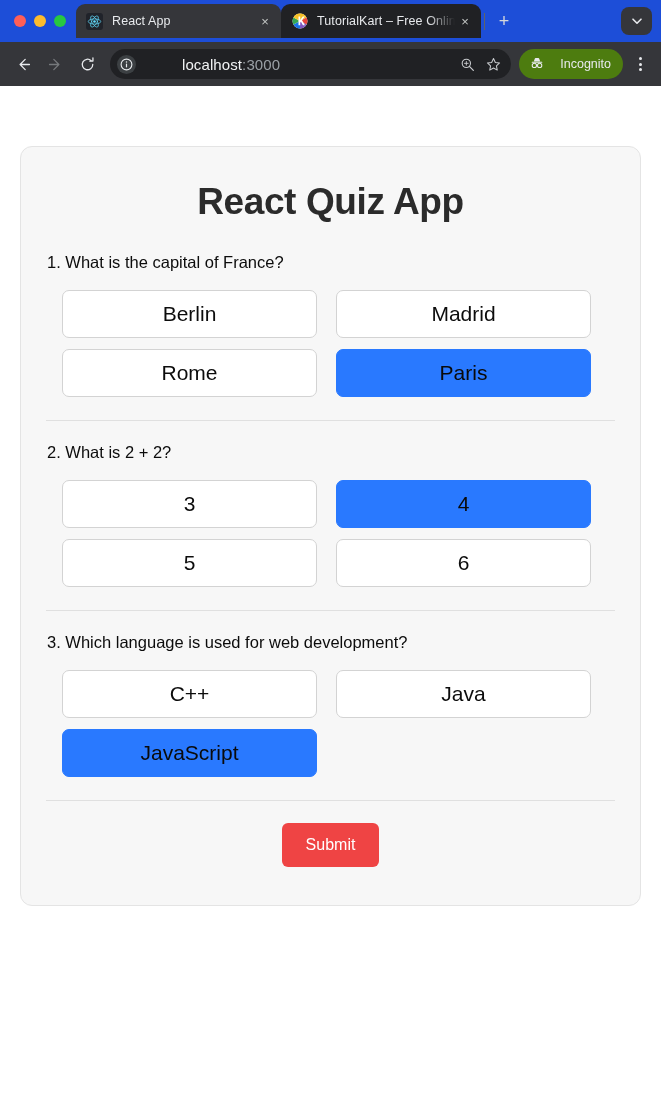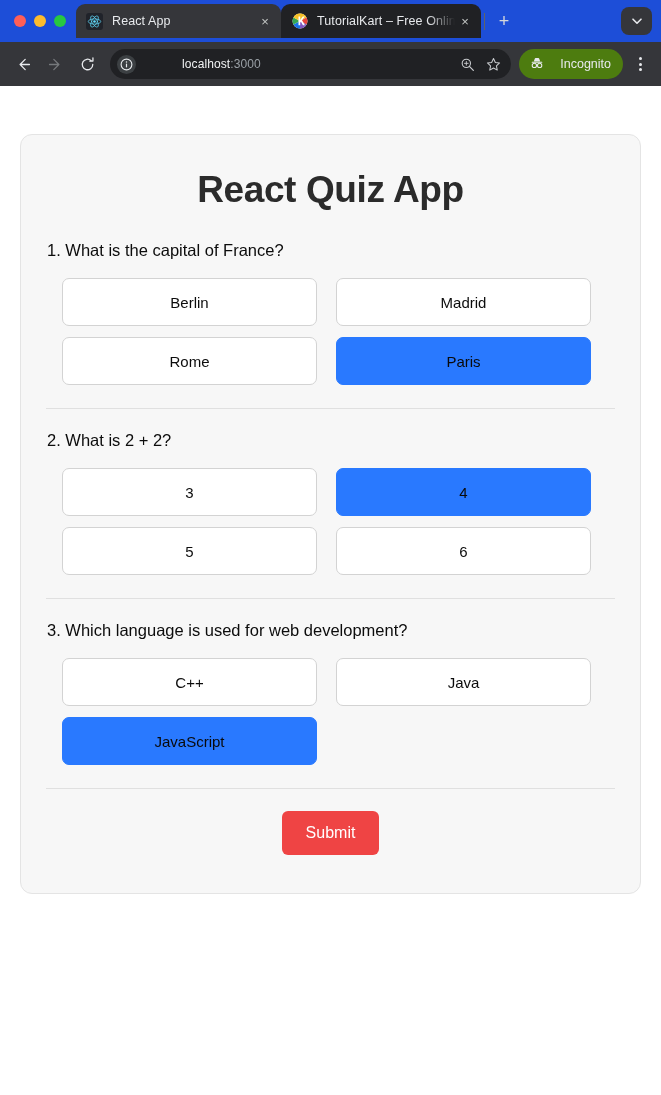--- a/index.html
+++ b/index.html
@@ -148,21 +148,21 @@
     border-radius: 50%;
     background: #3c4043;
     display: flex; align-items: center; justify-content: center;
     color: #e8eaed;
     margin-right: 10px;
   }
 
   .omnibox-url {
     flex: 1 1 auto;
     color: #f1f3f4;
-    font-size: 12px;
+    font-size: 15px;
     white-space: nowrap;
     overflow: hidden;
     letter-spacing: .1px;
     padding-left: 36px;
   }
   .omnibox-url .url-dim { color: #9aa0a6; }
 
   .omnibox-icon {
     width: 24px; height: 24px;
     flex: 0 0 24px;
@@ -191,21 +191,21 @@
     gap: 2.5px;
     margin-left: 2px;
   }
   .kebab-dot { width: 3px; height: 3px; border-radius: 50%; background: #e8eaed; }
 
   
   .viewport {
     width: 661px;
     height: 750px;
     background: #ffffff;
-    padding: 48px 20px 0 20px;
+    padding: 60px 20px 0 20px;
   }
 
   .quiz-card {
     width: 621px;
     background: #f7f7f7;
     border: 1px solid #e4e4e4;
     border-radius: 12px;
     padding: 34px 25px 38px 25px;
   }
 
@@ -232,21 +232,21 @@
     gap: 11px 19px;
     margin-left: 16px;
   }
 
   .option-btn {
     height: 48px;
     border: 1px solid #d3d3d3;
     border-radius: 7px;
     background: #ffffff;
     color: #0c0c0c;
-    font-size: 15px;
+    font-size: 21px;
     font-family: "Liberation Sans", sans-serif;
     display: flex;
     align-items: center;
     justify-content: center;
     cursor: pointer;
   }
   .option-btn.selected {
     background: #2979ff;
     border-color: #2979ff;
     color: #0a0a0a;

